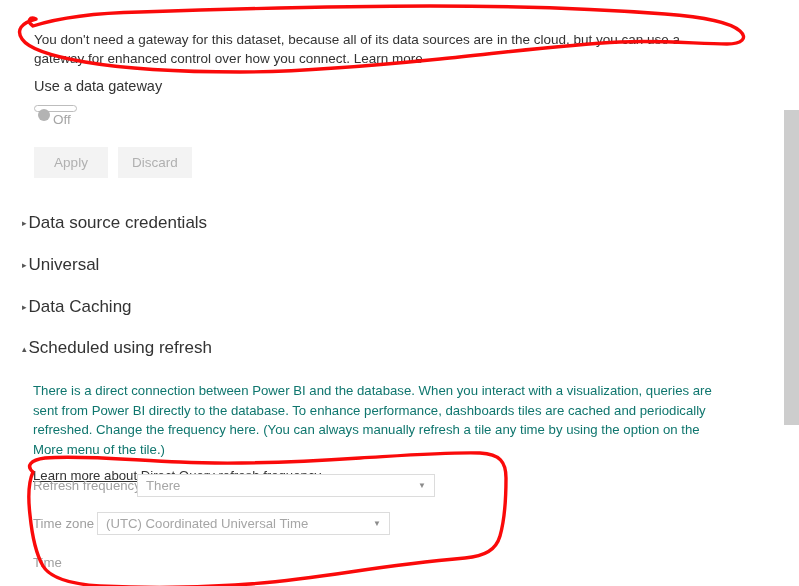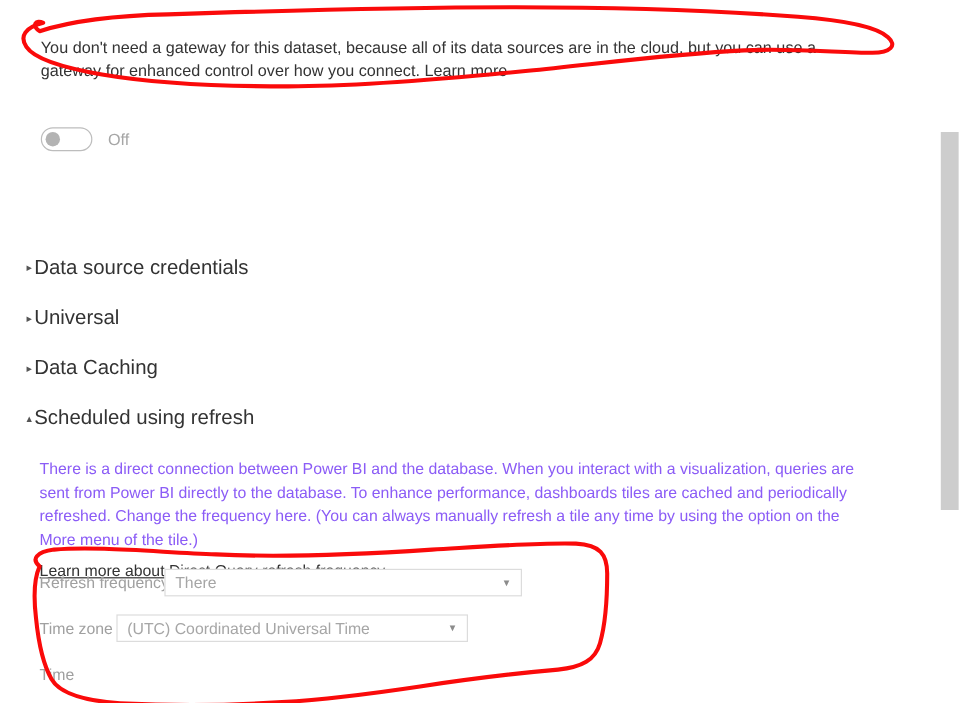--- a/index.html
+++ b/index.html
@@ -49,20 +49,21 @@
   }
 
   
   .toggle-row {
     position: absolute;
     left: 34px;
     top: 105px;
     display: flex;
     align-items: center;
     height: 22px;
+    flex-direction: column;
   }
   .toggle-track {
     width: 43px;
     height: 20px;
     border: 1.3px solid #bdbdbd;
     border-radius: 11px;
     background: #ffffff;
     position: relative;
     display: inline-block;
   }
@@ -131,21 +132,21 @@
   .sh-4 { top: 338px; }
 
   
   .sched-desc {
     position: absolute;
     left: 33px;
     top: 381px;
     width: 680px;
     font-size: 13.2px;
     line-height: 19.5px;
-    color: #8b5cf6;
+    color: #0f766e;
   }
   .sched-link {
     position: absolute;
     left: 33px;
     top: 440px;
     font-size: 13.2px;
     color: #333333;
     text-decoration: underline;
     cursor: pointer;
     margin-top: 28px;
@@ -227,28 +228,33 @@
 </style>
 </head>
 <body>
 
 <div id="page">
 
   <div class="gateway-notice">
     <span>You don't need a gateway for this dataset, because all of its data sources are in the cloud, but you can use a gateway for enhanced control over how you connect. </span><a class="learn-link">Learn more</a>
   </div>
 
+  <div class="field-label-strong">Use a data gateway</div>
 
   <div class="toggle-row">
     <span class="toggle-track">
       <span class="toggle-knob"></span>
     </span>
     <span class="toggle-state">Off</span>
   </div>
 
+  <div class="btn-row">
+    <button class="btn">Apply</button>
+    <button class="btn">Discard</button>
+  </div>
 
   <div class="section-header sh-1">
     <span class="caret">▸</span>
     <span>Data source credentials</span>
   </div>
   <div class="section-header sh-2">
     <span class="caret">▸</span>
     <span>Universal</span>
   </div>
   <div class="section-header sh-3">

